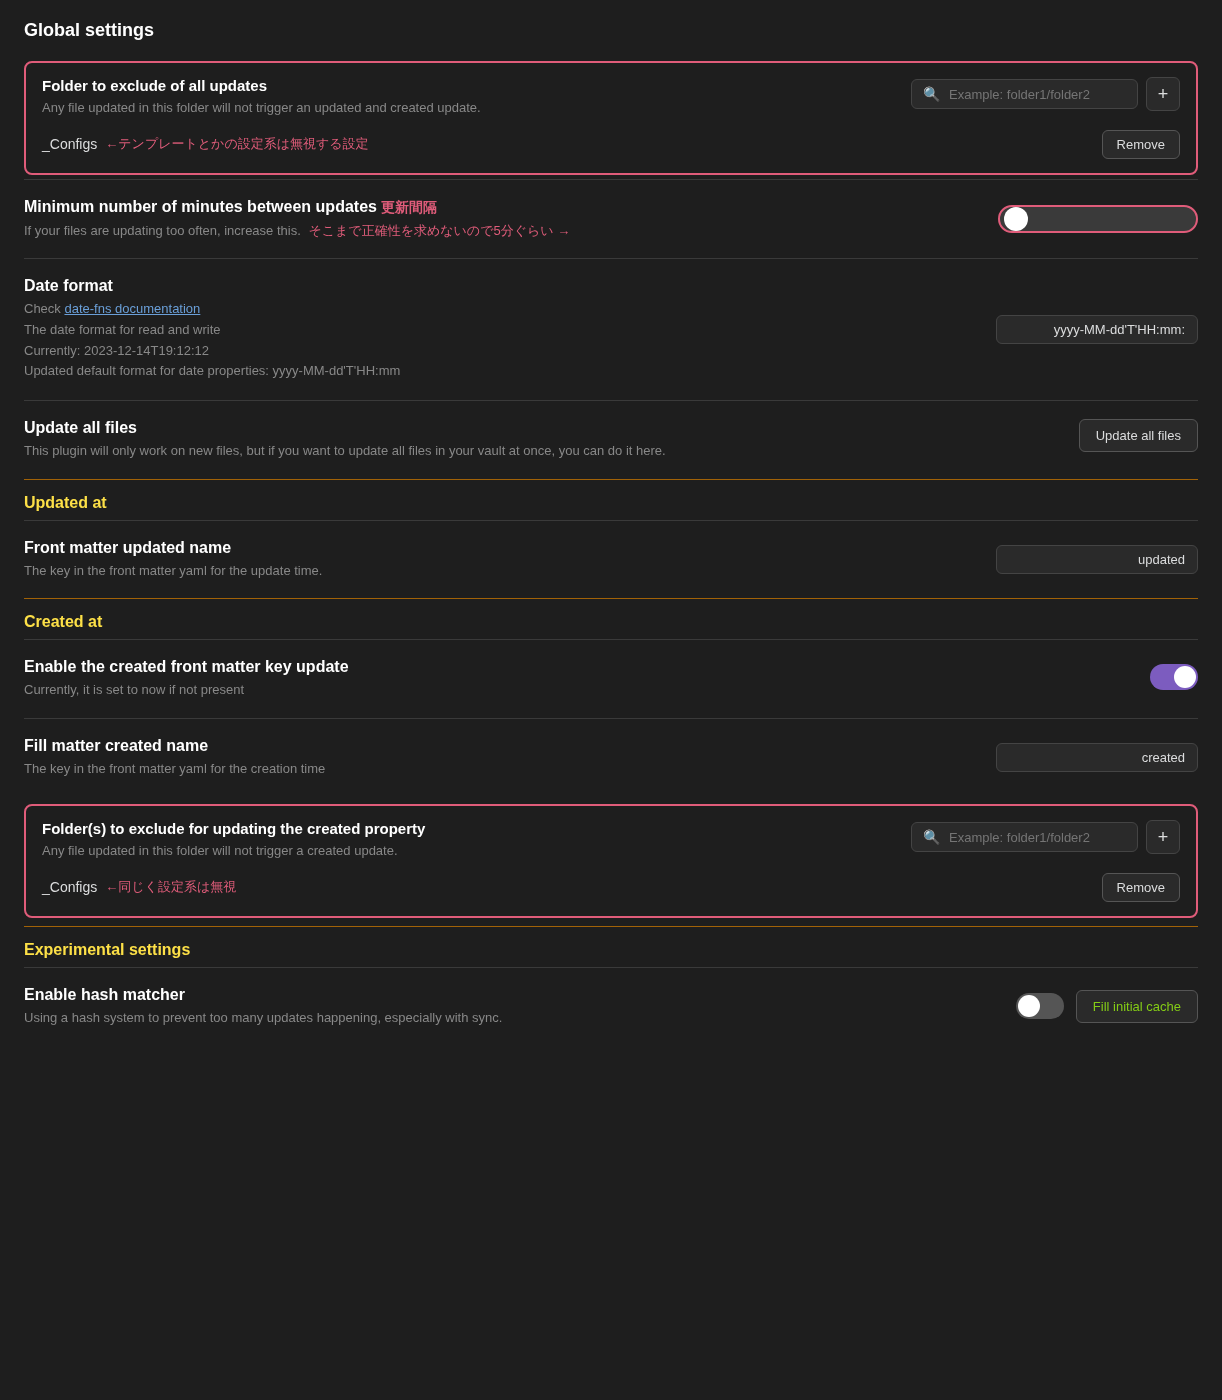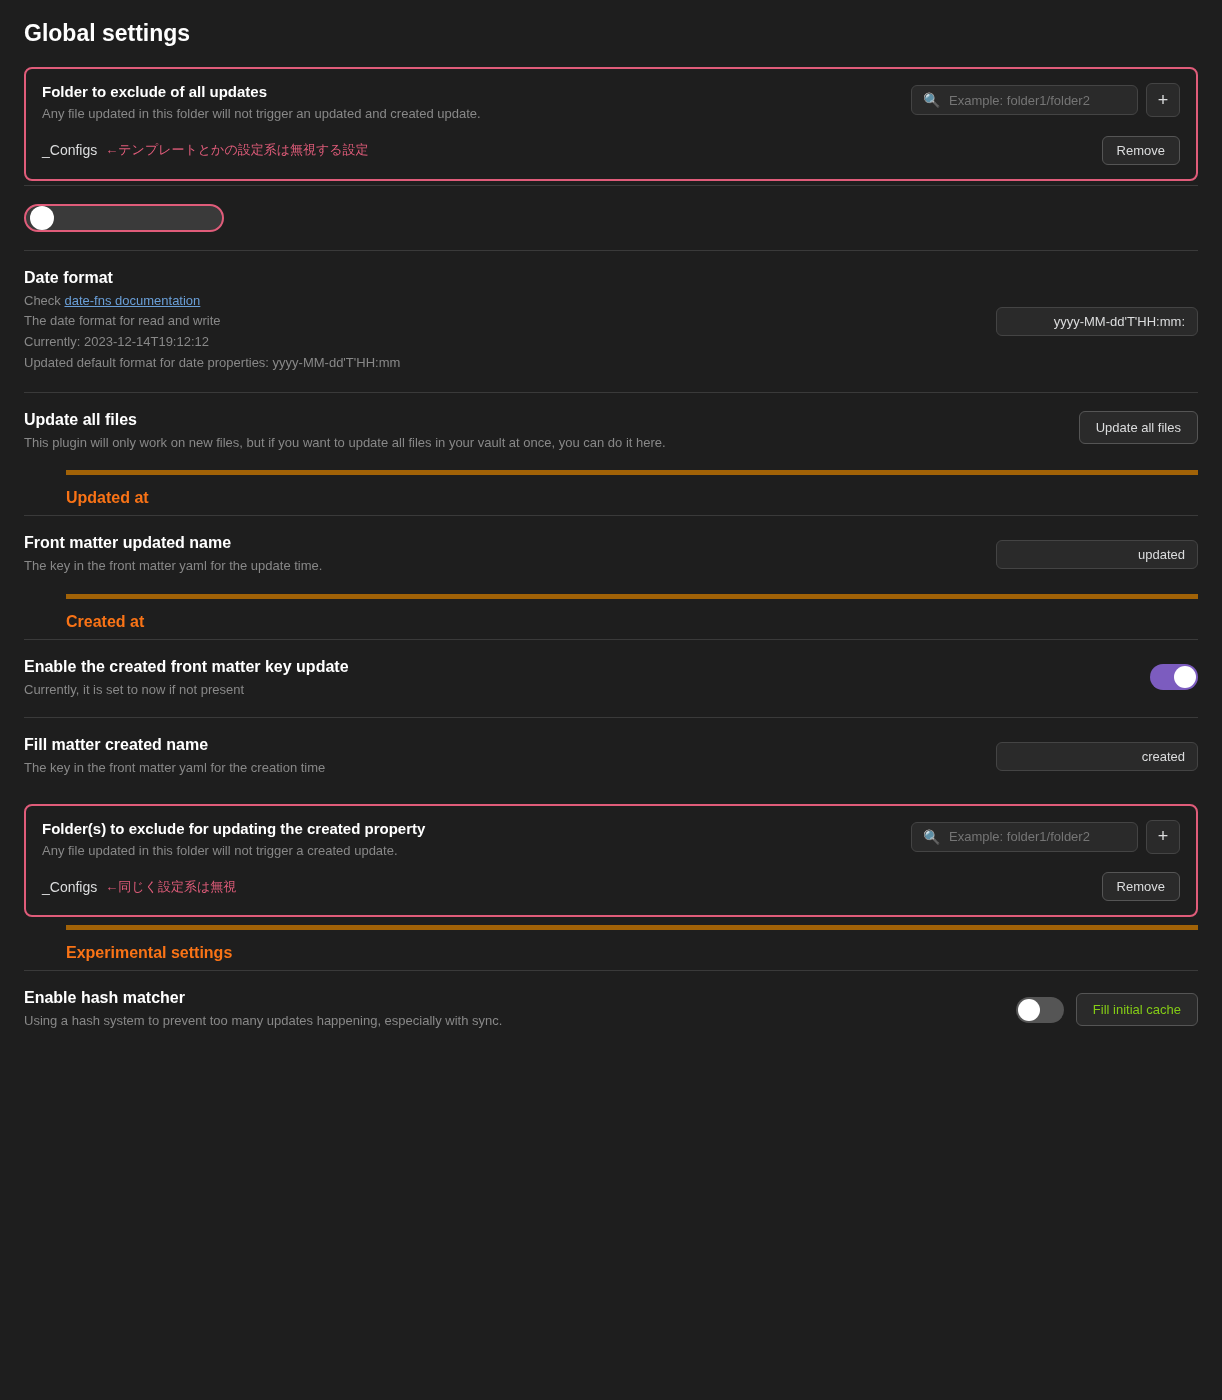--- a/index.html
+++ b/index.html
@@ -10,21 +10,21 @@
       font-size: 14px;
       width: 1222px;
       min-height: 1400px;
     }
 
     .page-container {
       padding: 20px 24px;
     }
 
     .page-title {
-      font-size: 23px;
+      font-size: 18px;
       font-weight: 600;
       color: #ffffff;
       margin-bottom: 20px;
     }
 
     
     .section {
       border-top: 1px solid #3a3a3a;
       padding: 18px 0;
     }
@@ -259,24 +259,23 @@
       font-size: 13px;
       padding: 8px 16px;
       cursor: pointer;
       white-space: nowrap;
     }
 
     
     .section-group-label {
       font-size: 16px;
       font-weight: 700;
-      color: #f97316;
+      color: #fde047;
       padding: 14px 0 8px 0;
-      border-top: 5px solid #a16207;
-      margin-left: 42px;
+      border-top: 1px solid #a16207;
     }
 
     .fill-cache-btn {
       background: #2a2a2a;
       border: 1px solid #555;
       border-radius: 6px;
       color: #84cc16;
       font-size: 13px;
       padding: 8px 16px;
       cursor: pointer;
@@ -314,20 +313,29 @@
       <div class="folder-entry-left">
         <span class="folder-name">_Configs</span>
         <span class="annotation-text">←テンプレートとかの設定系は無視する設定</span>
       </div>
       <button class="remove-btn">Remove</button>
     </div>
   </div>
 
   <div class="section">
     <div class="setting-row">
+      <div class="setting-left">
+        <div class="section-header">
+          <span>Minimum number of minutes between updates</span><span class="annotation-text" style="font-size:14px; margin-left:4px;">更新間隔</span>
+        </div>
+        <div class="section-desc">
+          <span>If your files are updating too often, increase this.</span>
+          <span class="annotation-text" style="margin-left: 4px;">そこまで正確性を求めないので5分ぐらい →</span>
+        </div>
+      </div>
       <div class="setting-right">
         <div class="toggle-track-wide" style="border: 2px solid #e05c7a;">
           <div class="toggle-knob-wide"></div>
         </div>
       </div>
     </div>
   </div>
 
   <div class="section">
     <div class="date-section-row">

